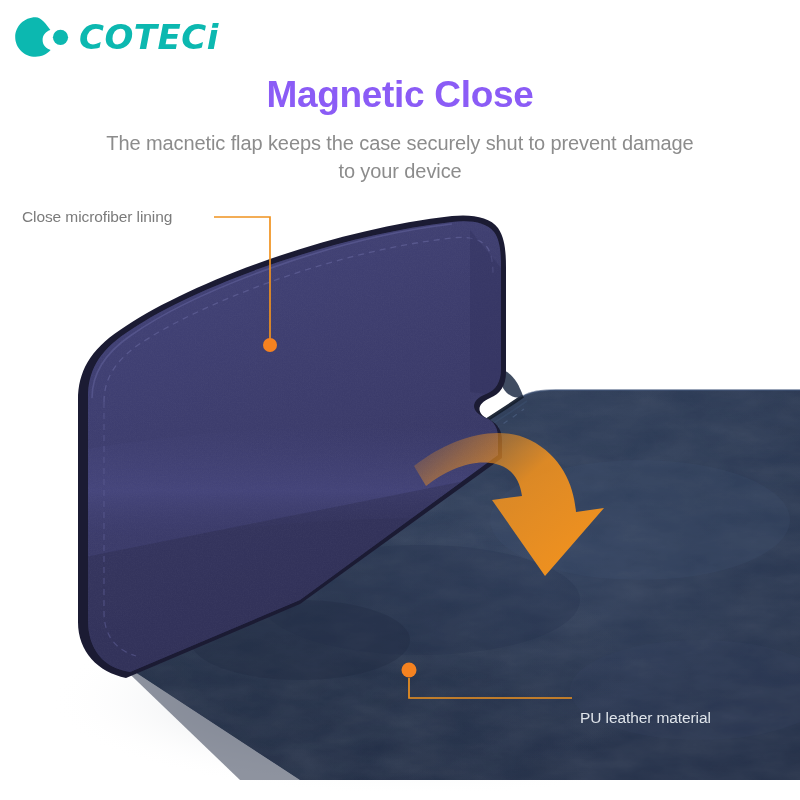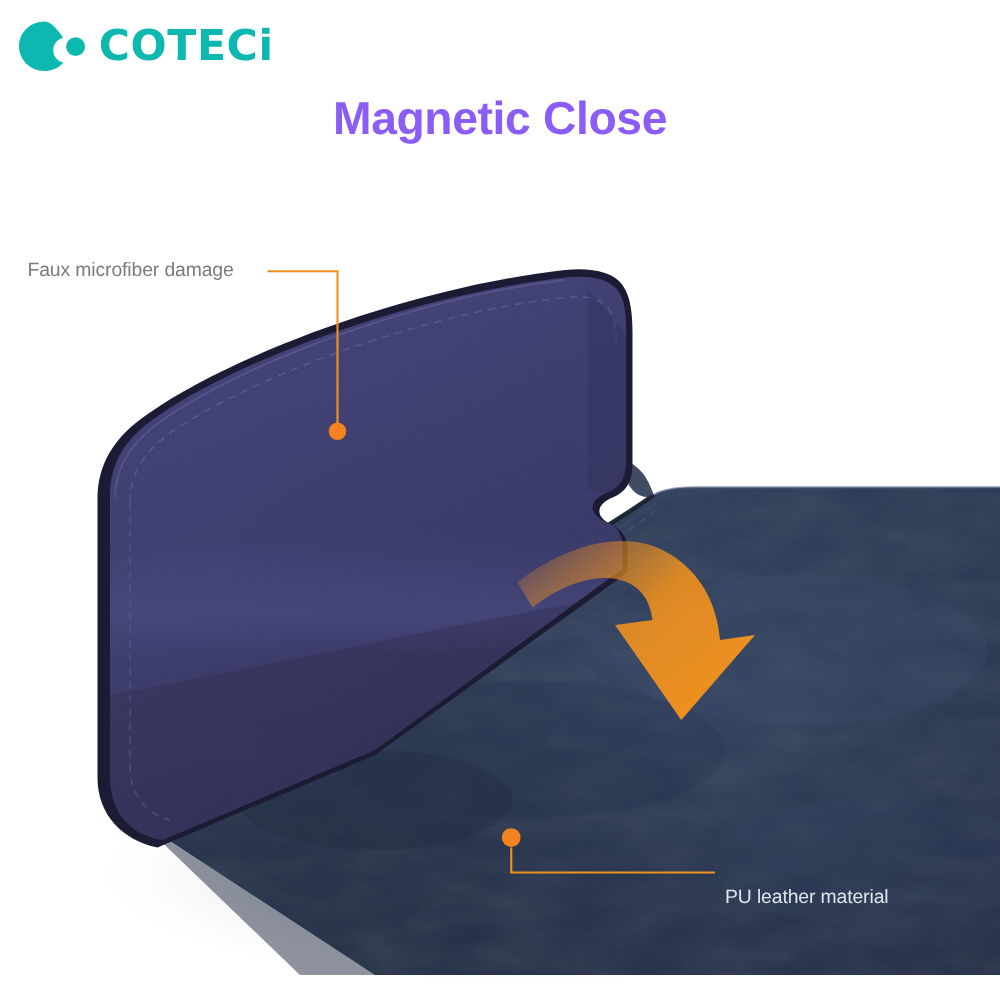--- a/index.html
+++ b/index.html
@@ -19,20 +19,21 @@
   }
 
   
   .brand {
     position: absolute;
     left: 14px;
     top: 16px;
     display: flex;
     align-items: center;
     gap: 9px;
+    font-style: italic;
   }
   .brand-mark { width: 56px; height: 42px; display: block; }
   .brand-word {
     font-size: 34px;
     font-weight: bold;
     letter-spacing: 0.5px;
     color: #0cb8b0;
     line-height: 1;
     font-family: "DejaVu Sans", sans-serif;
   }
@@ -104,20 +105,21 @@
 
   <div class="brand">
     <svg class="brand-mark" viewBox="0 0 56 42">
       <path d="M21.5 1.2 C10.2 1.2 1.2 10.2 1.2 21 C1.2 31.8 10.2 40.8 21.5 40.8 C27.6 40.8 33.0 38.2 36.6 34.1 L36.6 34.0 C32.0 32.9 28.6 28.9 28.6 24.1 C28.6 19.3 31.9 15.3 36.4 14.1 L36.4 14.0 C32.8 9.0 27.5 1.2 21.5 1.2 Z" fill="#0cb8b0"></path>
       <circle cx="46.5" cy="21.3" r="7.6" fill="#0cb8b0"></circle>
     </svg>
     <div class="brand-word">COTECi</div>
   </div>
 
   <div class="title">Magnetic Close</div>
+  <div class="subtitle">The macnetic flap keeps the case securely shut to prevent damage to your device</div>
 
   <svg class="product-art" viewBox="0 0 800 800">
     <defs>
 
       <linearGradient id="flapGrad" x1="0.15" y1="0" x2="0.85" y2="1">
         <stop offset="0%" stop-color="#3d3d72"></stop>
         <stop offset="38%" stop-color="#3b3b6b"></stop>
         <stop offset="70%" stop-color="#383866"></stop>
         <stop offset="100%" stop-color="#33335d"></stop>
       </linearGradient>
@@ -313,17 +315,17 @@
       <path d="M214,217 L270,217 L270,339" fill="none" stroke="#f0921f" stroke-width="1.7"></path>
       <circle cx="270" cy="345" r="7" fill="#f58220"></circle>
     </g>
 
     <g>
       <circle cx="409" cy="670" r="7.5" fill="#f58220"></circle>
       <path d="M409,678 L409,698 L572,698" fill="none" stroke="#f0921f" stroke-width="1.7"></path>
     </g>
   </svg>
 
-  <div class="callout-label callout-lining">Faux microfiber damage</div>
+  <div class="callout-label callout-lining">Close microfiber lining</div>
 
   <div class="callout-label callout-leather">PU leather material</div>
 
 </div>
 
 </body></html>

